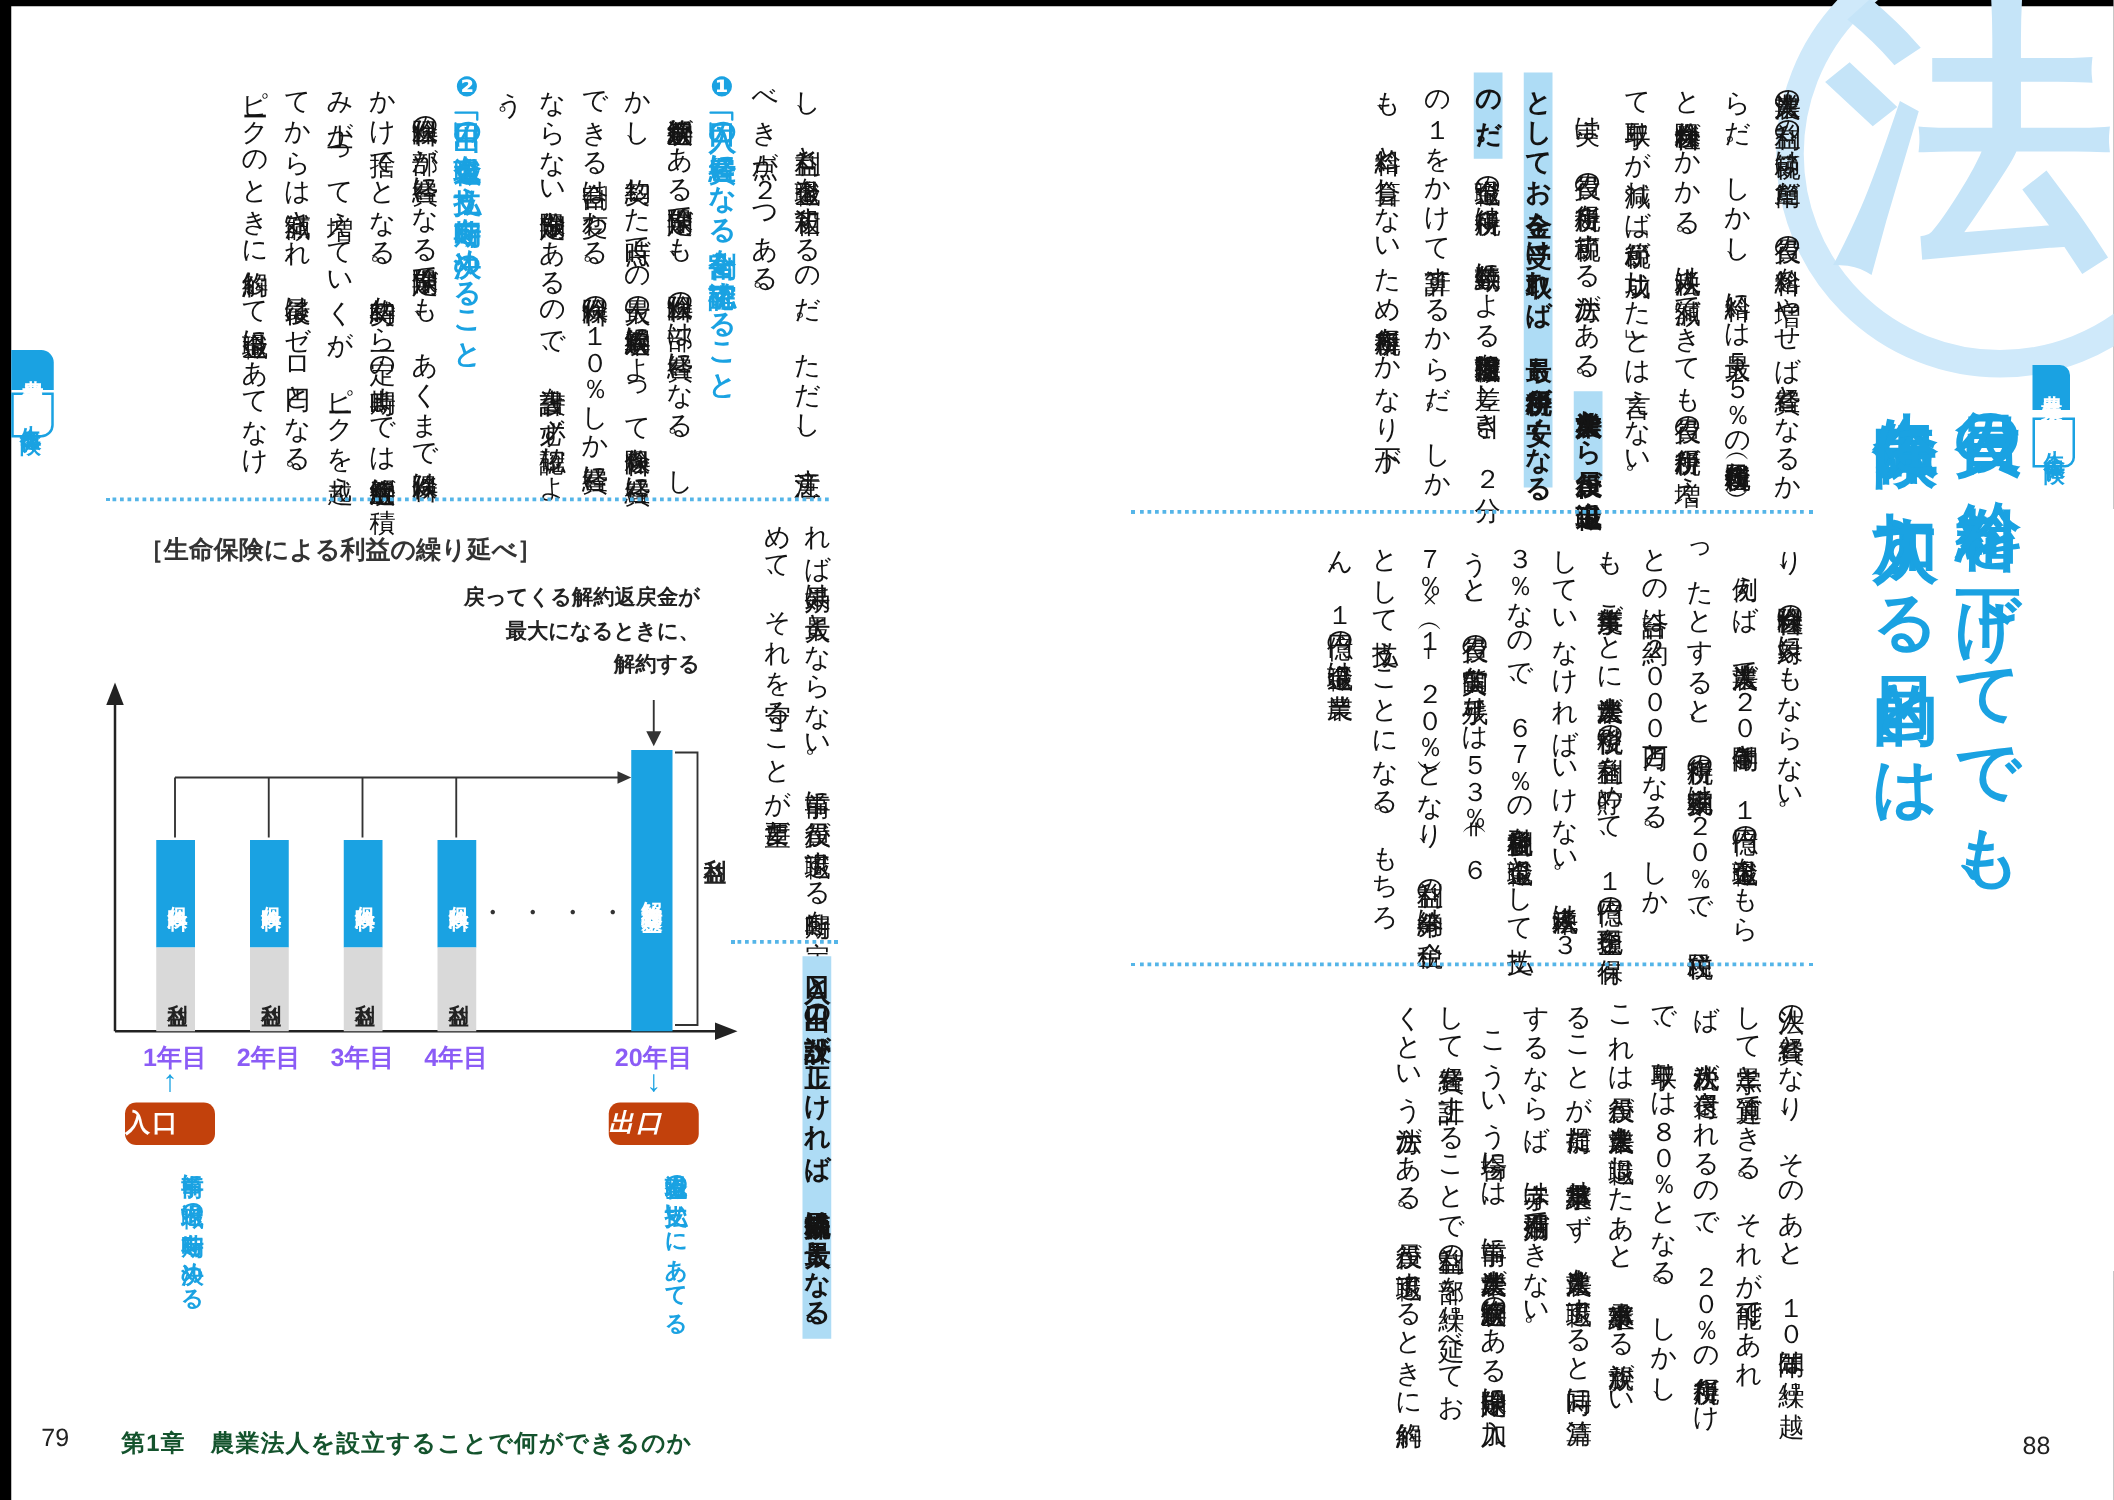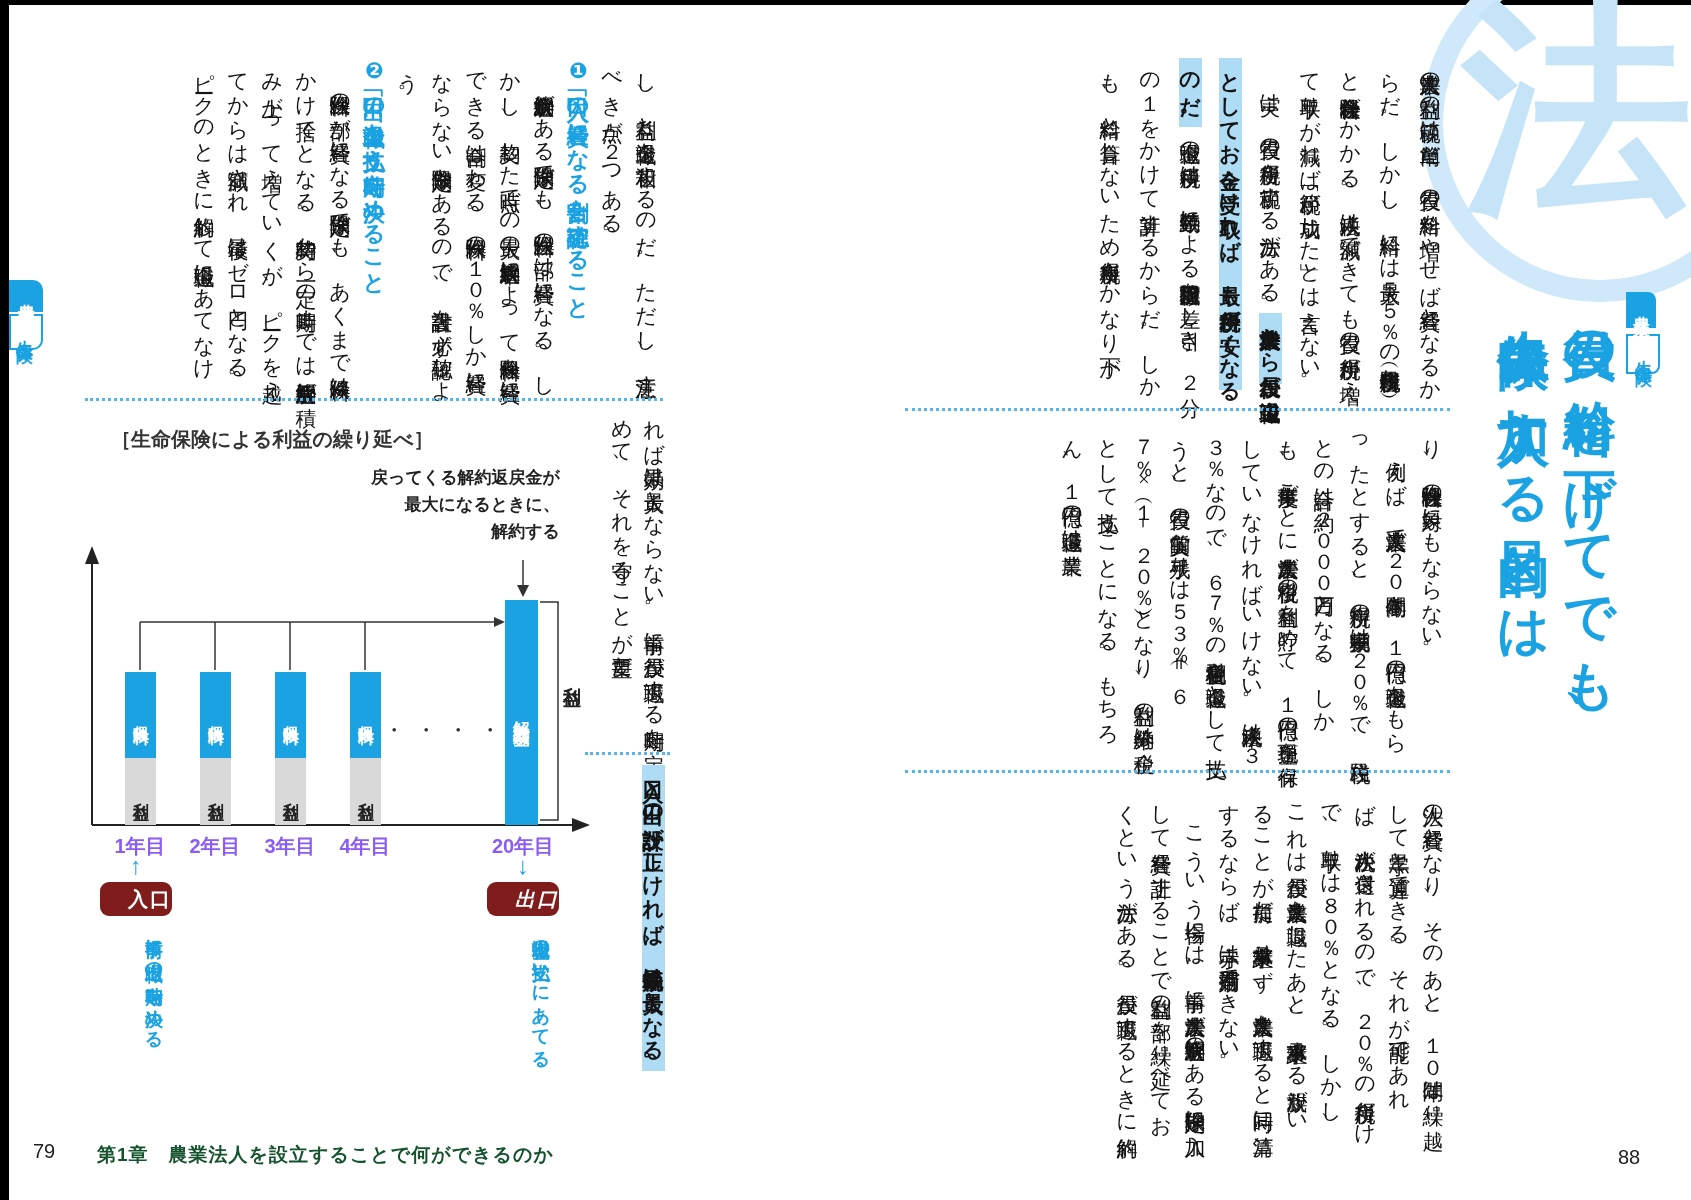--- a/index.html
+++ b/index.html
@@ -70,22 +70,22 @@
   .tallbar{position:absolute;left:445px;top:180px;width:33px;height:225px;background:#1aa2e2;
            display:flex;align-items:center;justify-content:center;}
   .tallbar span{writing-mode:vertical-rl;color:#fff;font-size:17px;font-weight:bold;letter-spacing:2px;}
   .dg-dots{position:absolute;left:325px;top:298px;font-size:18px;letter-spacing:14px;color:#333;font-weight:bold;}
   .dg-bracket-label{position:absolute;left:500px;top:252px;writing-mode:vertical-rl;
                     font-size:18px;font-weight:bold;color:#222;letter-spacing:2px;}
   .dg-year{position:absolute;top:413px;width:70px;text-align:center;
            color:#8b5cf6;font-size:20px;font-weight:bold;}
   .dg-arrow{position:absolute;top:434px;width:32px;text-align:center;color:#1aa2e2;
             font-size:24px;font-weight:bold;line-height:1;}
-  .dg-btn{position:absolute;top:462px;width:72px;height:34px;background:#7f1d1d;color:#fff;
-          border-radius:9px;text-align:right;line-height:34px;font-size:20px;font-weight:bold;letter-spacing:2px;}
+  .dg-btn{position:absolute;top:462px;width:72px;height:34px;background:#c2410c;color:#fff;
+          border-radius:9px;text-align:left;line-height:34px;font-size:20px;font-weight:bold;letter-spacing:2px;}
   .dg-note{position:absolute;top:505px;writing-mode:vertical-rl;color:#1aa2e2;
            font-size:18px;font-weight:bold;line-height:30px;letter-spacing:1px;}
   .note-entry{left:45px;width:64px;height:172px;}
   .note-exit{left:432px;width:64px;height:158px;}
 
   
   .footer-pageno{position:absolute;font-size:20px;color:#222;
                  font-family:"Liberation Sans","DejaVu Sans",sans-serif;}
   .fp-left{left:33px;top:1140px;}
   .fp-right{left:1618px;top:1146px;}

